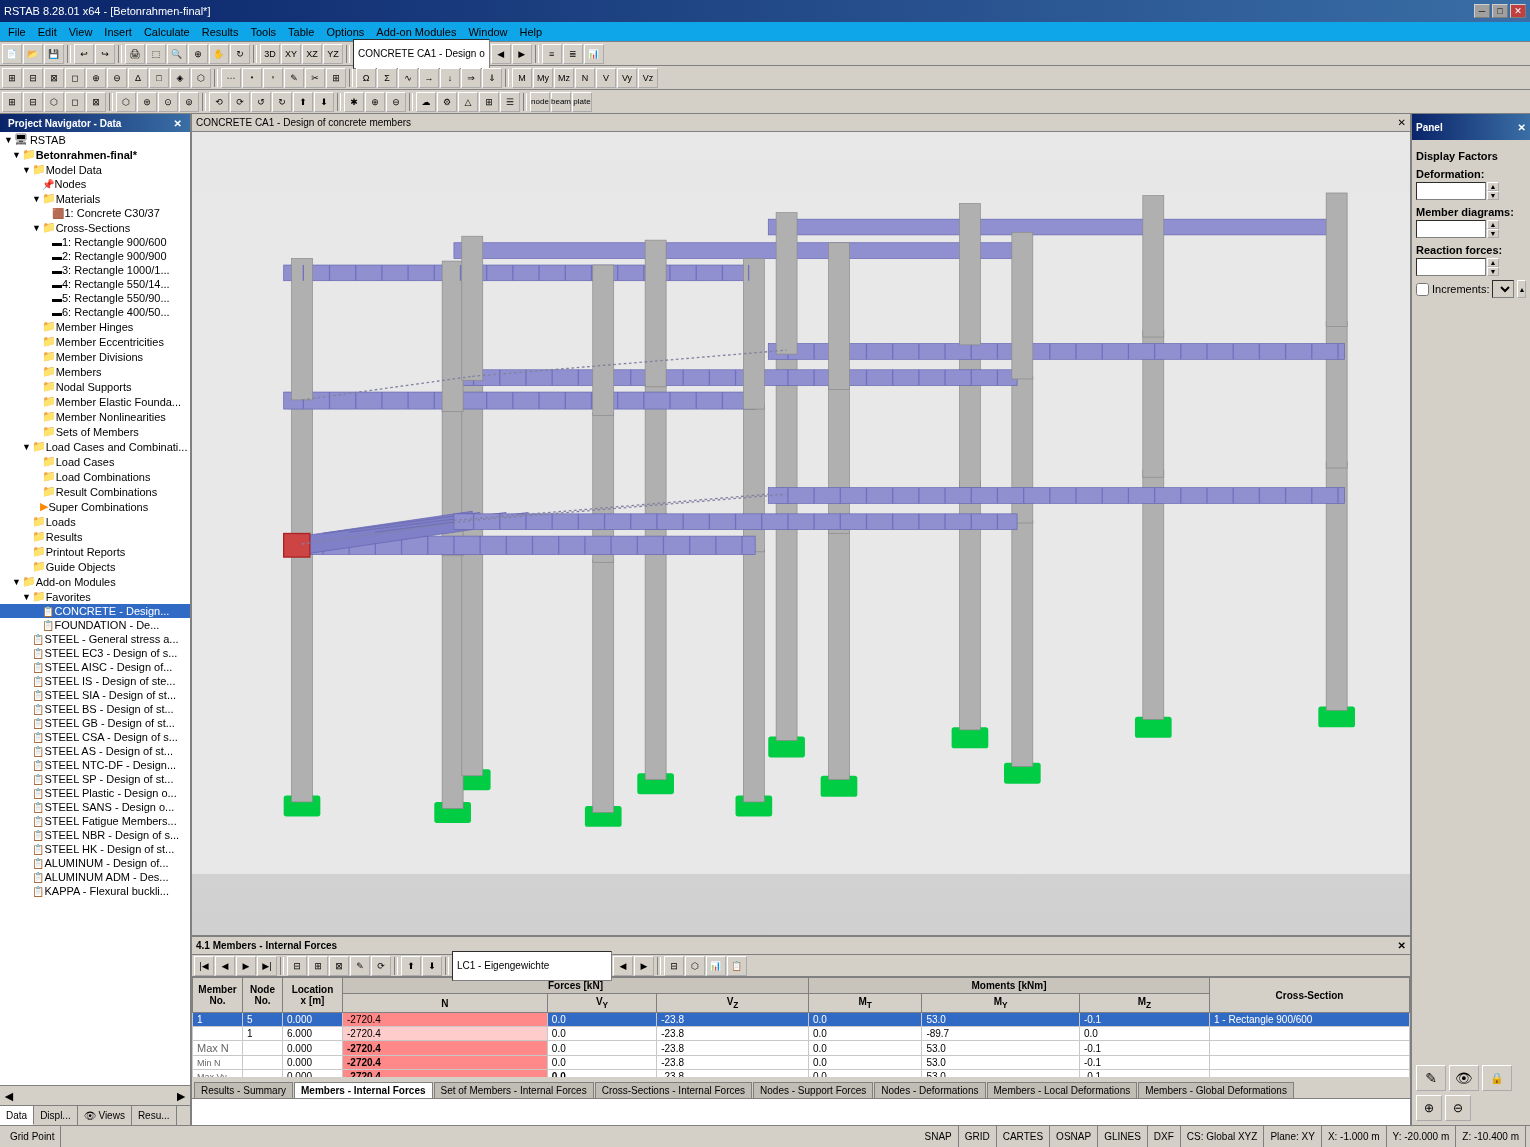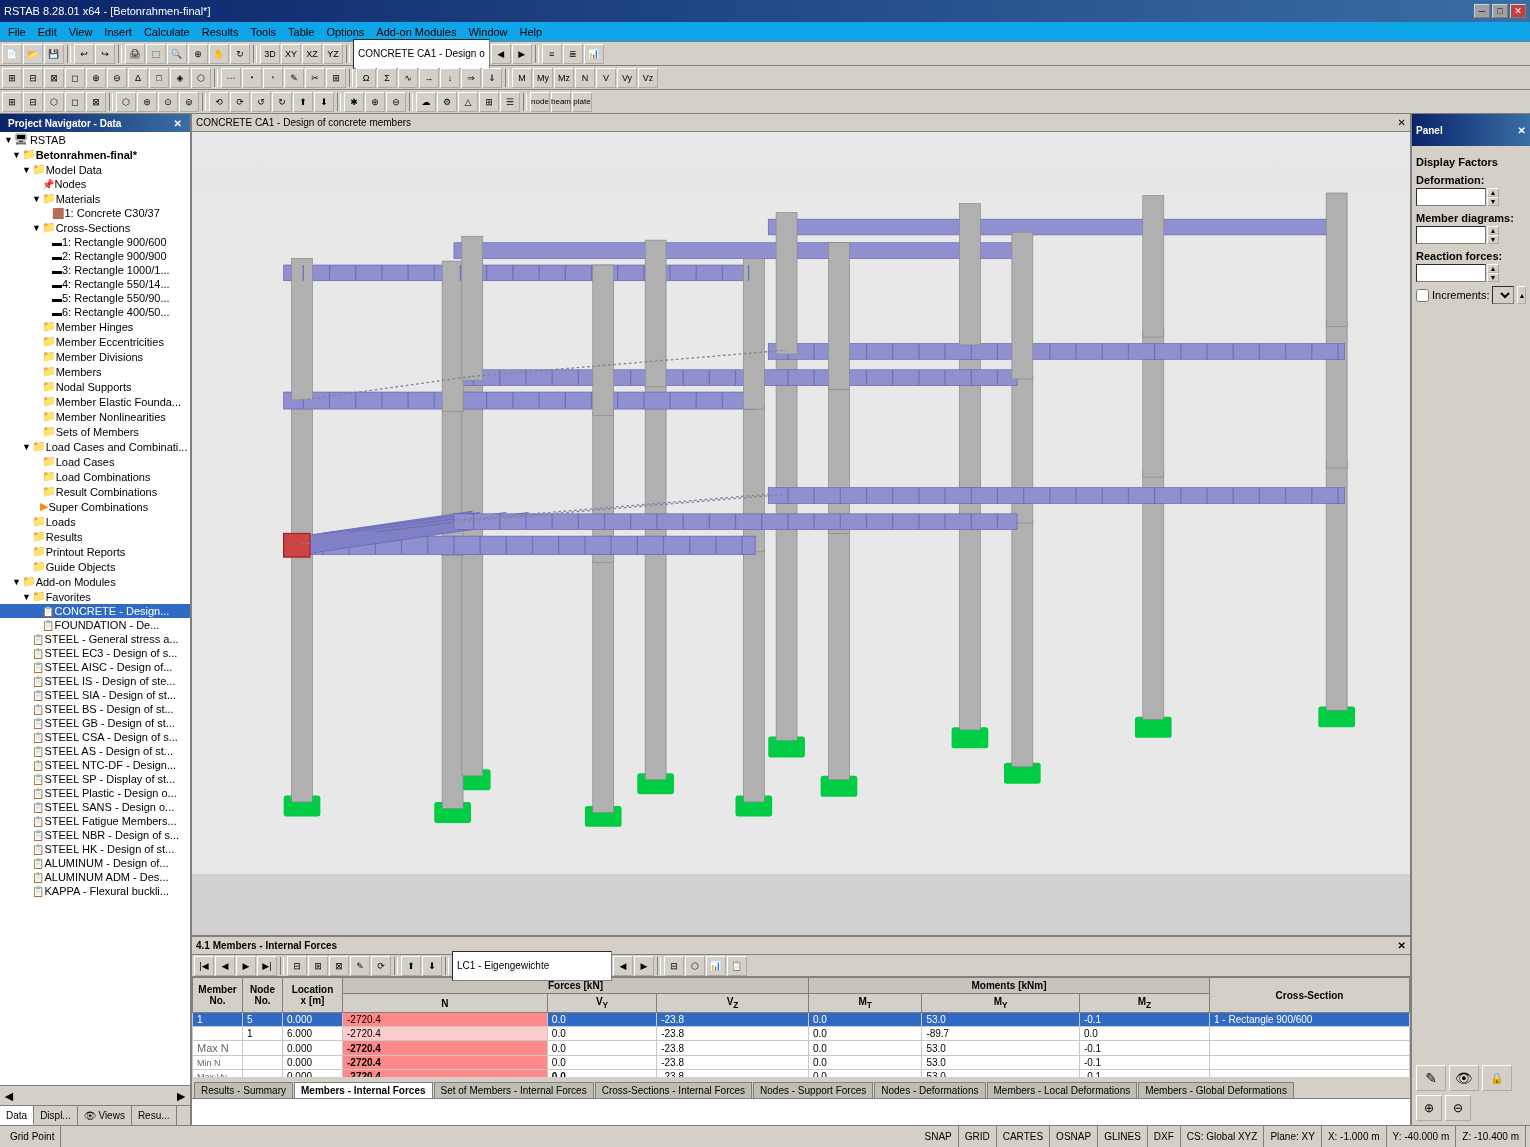--- a/index.html
+++ b/index.html
@@ -232,21 +232,21 @@
 
     
     #right-panel {
       width: 120px;
       background: #d4d0c8;
       border-left: 2px solid #808080;
       display: flex;
       flex-direction: column;
     }
     #right-header {
-      height: 32px;
+      height: 26px;
       background: linear-gradient(to right, #0a246a, #3a6ea5);
       color: white;
       font-size: 10px;
       font-weight: bold;
       padding: 0 4px;
       display: flex; align-items: center; justify-content: space-between;
     }
     #display-factors {
       padding: 4px;
       font-size: 11px;
@@ -732,21 +732,21 @@
       <div class="tree-item">
         <span class="indent" style="width:20px;"></span>
         <span style="width:10px; display:inline-block;"></span>
         <span style="font-size:10px;">📋</span>
         <span>STEEL NTC-DF - Design...</span>
       </div>
       <div class="tree-item">
         <span class="indent" style="width:20px;"></span>
         <span style="width:10px; display:inline-block;"></span>
         <span style="font-size:10px;">📋</span>
-        <span>STEEL SP - Display of st...</span>
+        <span>STEEL SP - Design of st...</span>
       </div>
       <div class="tree-item">
         <span class="indent" style="width:20px;"></span>
         <span style="width:10px; display:inline-block;"></span>
         <span style="font-size:10px;">📋</span>
         <span>STEEL Plastic - Design o...</span>
       </div>
       <div class="tree-item">
         <span class="indent" style="width:20px;"></span>
         <span style="width:10px; display:inline-block;"></span>
@@ -1274,18 +1274,18 @@
   <div class="status-segment">
     <span>CS: Global XYZ</span>
   </div>
   <div class="status-segment">
     <span>Plane: XY</span>
   </div>
   <div class="status-segment">
     <span>X: -1.000 m</span>
   </div>
   <div class="status-segment">
-    <span>Y: -40.000 m</span>
+    <span>Y: -20.000 m</span>
   </div>
   <div class="status-segment">
     <span>Z: -10.400 m</span>
   </div>
 </div>
 
 </body></html>

